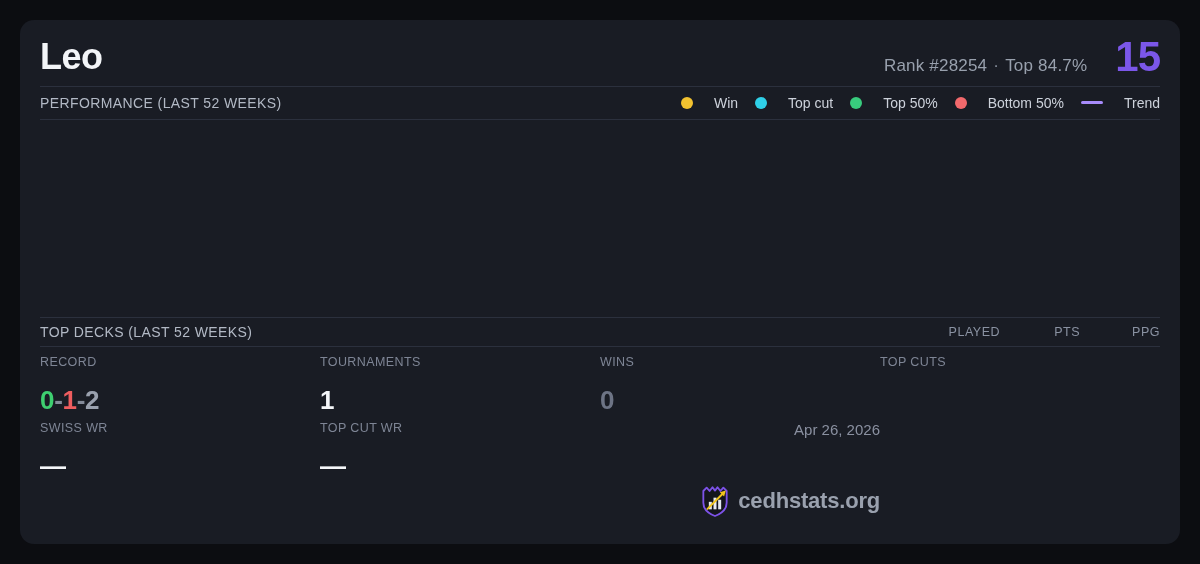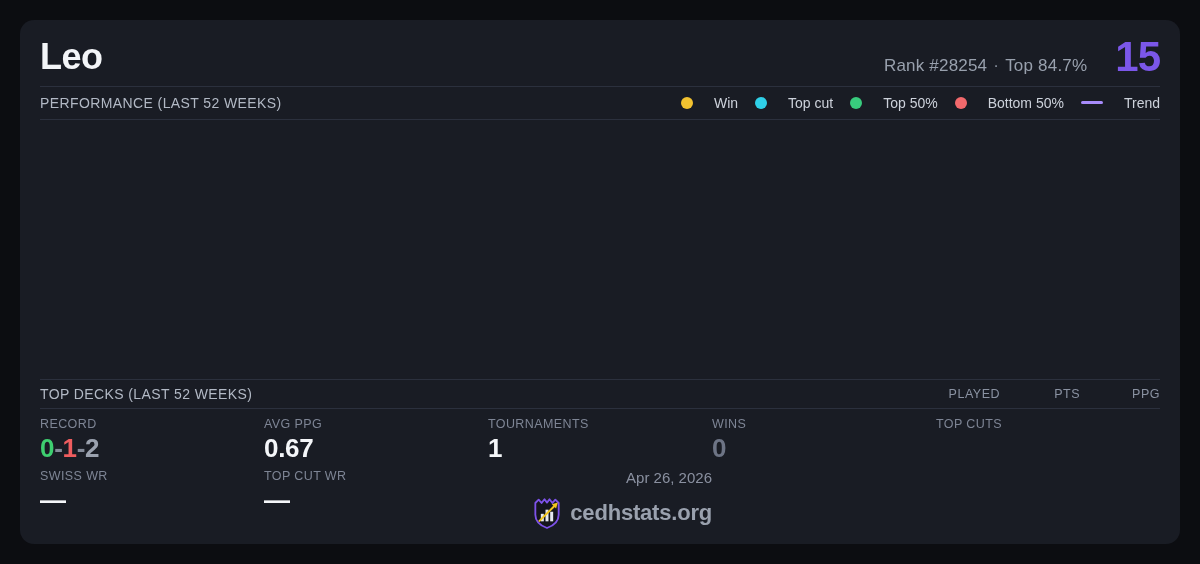--- a/index.html
+++ b/index.html
@@ -6,21 +6,21 @@
   html,body { width:1200px; height:564px; overflow:hidden; }
   body {
     background:#0c0d11;
     font-family:"Liberation Sans","DejaVu Sans",sans-serif;
     position:relative;
   }
   .card {
     position:absolute; left:20px; top:20px; right:20px; bottom:20px;
     background:#191c24;
     border-radius:14px;
-    padding:14px 20px 12px 20px;
+    padding:14px 20px 24px 20px;
     display:flex; flex-direction:column;
   }
   .divider { height:1px; background:#2b303d; flex:none; }
 
   
   .hdr { display:flex; justify-content:space-between; align-items:flex-end; padding:4px 0 10px 0; flex:none; }
   .title { color:#f3f5f8; font-size:36px; font-weight:700; letter-spacing:-0.5px; line-height:1.05; }
   .hdr-right { display:flex; align-items:flex-end; gap:28px; }
   .rank-line { color:#98a0ad; font-size:17px; letter-spacing:0.2px; }
   .rank-line .dot-sep { margin:0 6px; color:#868e9b; }
@@ -36,27 +36,27 @@
 
   
   .chart { flex:1; }
 
   
   .decks-hdr { display:flex; justify-content:space-between; align-items:center; height:28px; flex:none; }
   .deck-cols { display:flex; }
   .deck-col { width:80px; text-align:right; color:#8a92a2; font-size:12.5px; letter-spacing:0.5px; }
 
   
-  .stats { flex:none; display:grid; grid-template-columns:repeat(5,1fr); grid-template-rows:auto auto; padding:8px 0 2px 0; row-gap:5px; }
+  .stats { flex:none; display:grid; grid-template-columns:repeat(4,1fr); grid-template-rows:auto auto; padding:8px 0 2px 0; row-gap:5px; }
   .stat-label { color:#7e8595; font-size:12.5px; letter-spacing:0.4px; }
-  .stat-value { color:#f4f6f9; font-size:26px; font-weight:700; line-height:1.15; letter-spacing:-0.3px; margin-top:3px; }
+  .stat-value { color:#f4f6f9; font-size:26px; font-weight:700; line-height:1.15; letter-spacing:-0.3px; margin-top:17px; }
   .stat-value.dim { color:#6d7485; }
 
   
-  .footer-cell { display:flex; flex-direction:column; align-items:flex-end; justify-content:flex-end; }
+  .footer-cell { display:flex; flex-direction:column; align-items:flex-end; justify-content:flex-end;gap:36px; }
   .export-date { color:#8a90a0; font-size:15px; }
   .brand { display:flex; align-items:center; gap:8px; margin-top:10px;text-align:center; }
   .site-name { color:#9aa1ae; font-size:22px; font-weight:700; letter-spacing:-0.2px; }
 </style>
 </head>
 <body>
 
 <div class="card">
 
   <div class="hdr">
@@ -114,24 +114,20 @@
 
   <div class="divider"></div>
 
   <div class="stats">
 
     <div class="stat">
       <div class="stat-label">RECORD</div>
       <div class="stat-value"><span style="color: rgb(62, 207, 112);">0</span><span style="color: rgb(132, 139, 153);">-</span><span style="color: rgb(239, 93, 95);">1</span><span style="color: rgb(132, 139, 153);">-</span><span style="color: rgb(154, 161, 174);">2</span></div>
     </div>
 
-    <div class="stat">
-      <div class="stat-label">AVG PPG</div>
-      <div class="stat-value">0.67</div>
-    </div>
 
     <div class="stat">
       <div class="stat-label">TOURNAMENTS</div>
       <div class="stat-value">1</div>
     </div>
 
     <div class="stat">
       <div class="stat-label">WINS</div>
       <div class="stat-value dim">0</div>
     </div>

